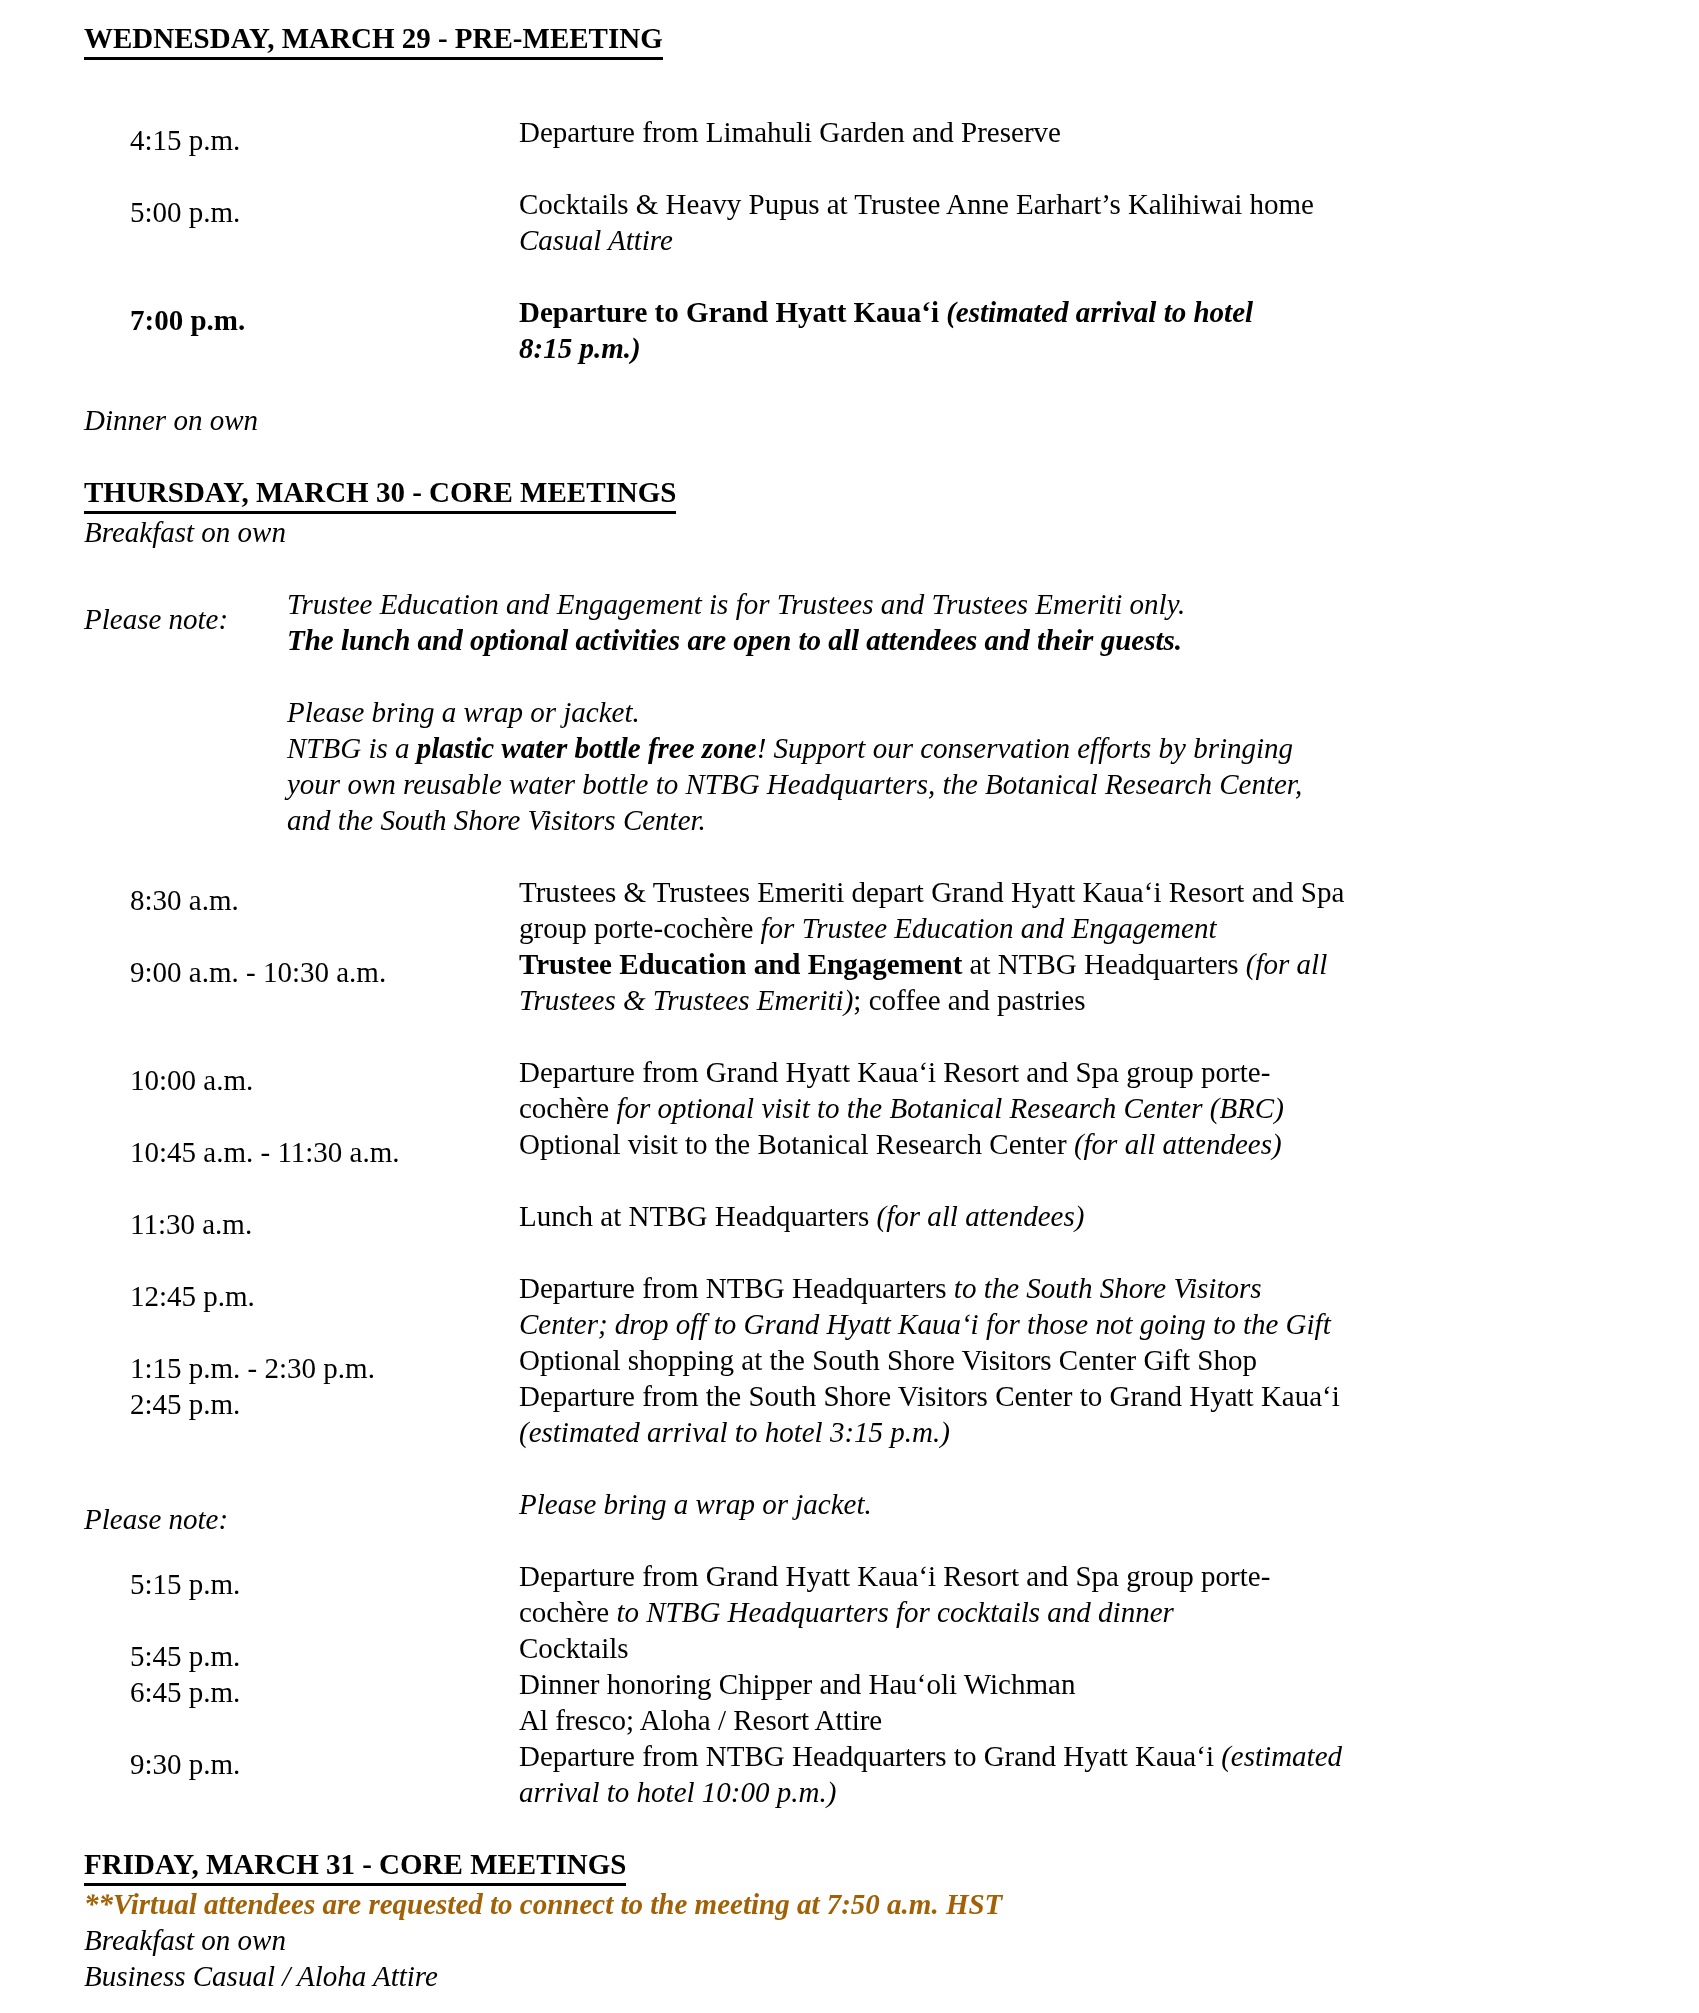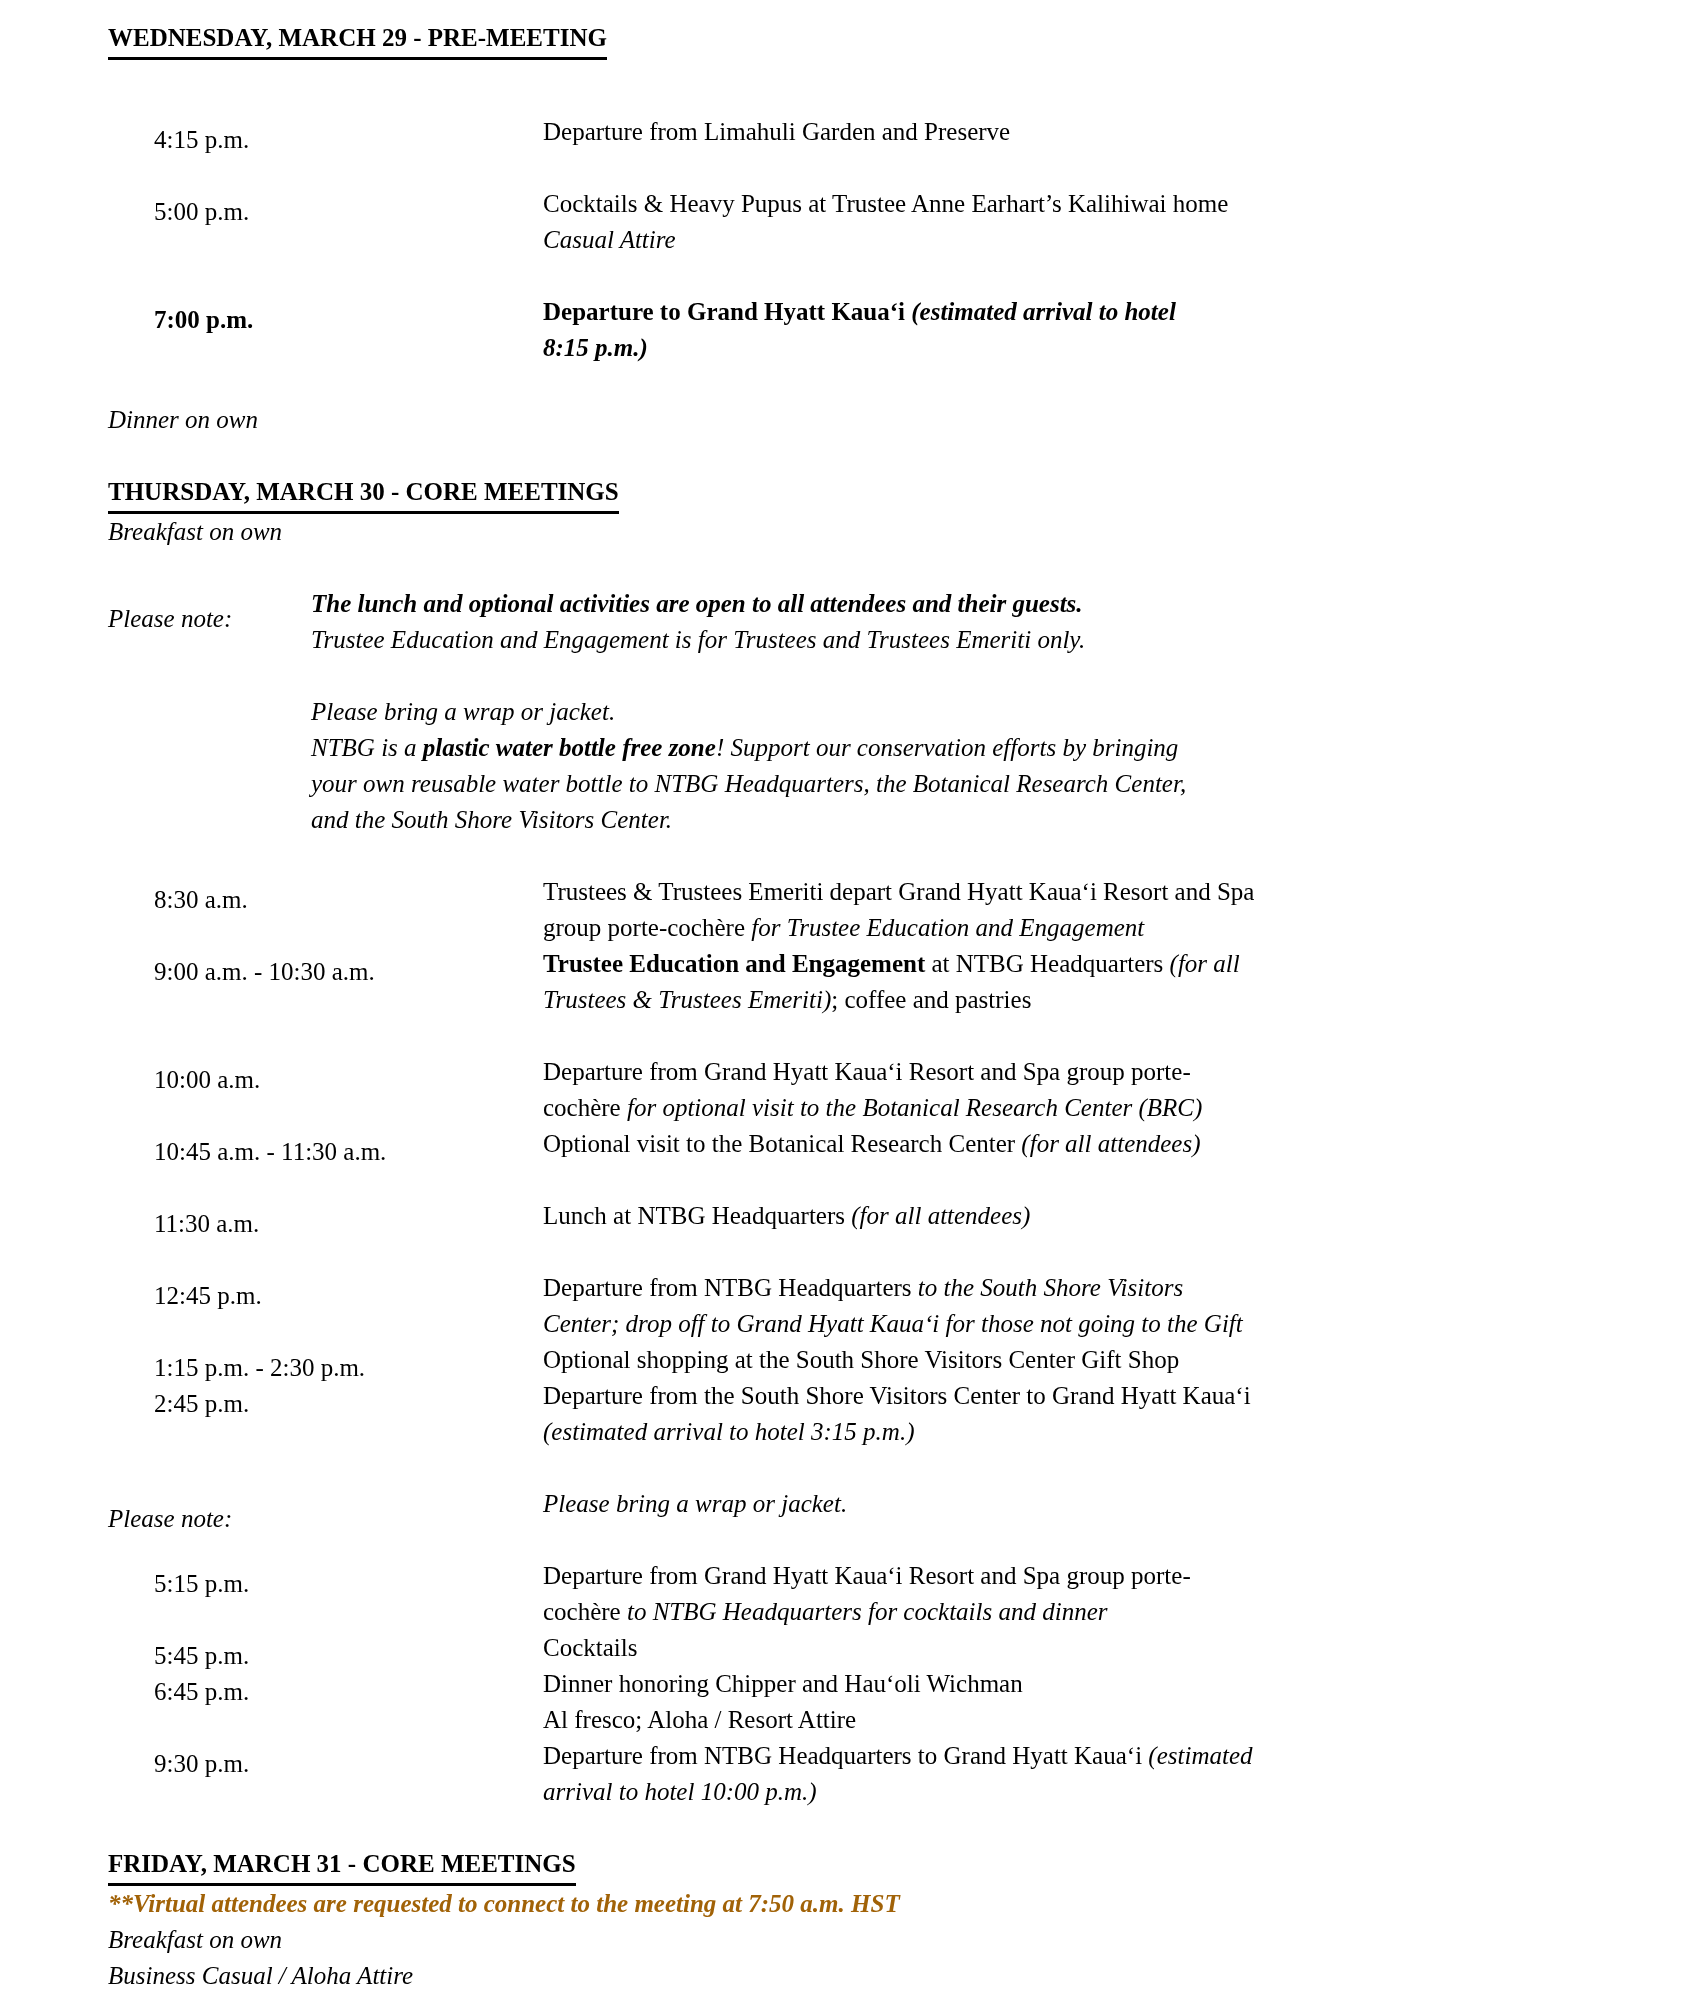--- a/index.html
+++ b/index.html
@@ -10,23 +10,23 @@
   body {
     width: 1699px;
     height: 2013px;
     overflow: hidden;
   }
   .page {
     position: relative;
     width: 1363px;
     height: 2013px;
     box-sizing: border-box;
-    padding: 20px 0 0 108px;
+    padding: 20px 0 0 84px;
     font-family: "Liberation Serif", "DejaVu Serif", serif;
-    font-size: 25px;
+    font-size: 29px;
     line-height: 36px;
     color: #000000;
   }
   .block { white-space: nowrap; }
   .heading { font-weight: bold; }
   .heading .hd-text {
     display: inline-block;
     border-bottom: 3px solid #000000;
     padding-bottom: 1px;
   }
@@ -81,22 +81,22 @@
     <div class="block" style="margin-top: 36px;">
       <div class="line"><span class="i">Dinner on own</span></div>
     </div>
     <div class="block heading" style="margin-top: 36px;"><span class="hd-text">THURSDAY, MARCH 30 - CORE MEETINGS</span></div>
     <div class="block" style="margin-top: 0px;">
       <div class="line"><span class="i">Breakfast on own</span></div>
     </div>
     <div class="block row" style="margin-top: 36px;">
       <div class="note-label">Please note:</div>
       <div class="indent-mid">
+        <div class="line"><span class="i">Trustee Education and Engagement is for Trustees and Trustees Emeriti only.</span></div>
         <div class="line"><span class="bi">The lunch and optional activities are open to all attendees and their guests.</span></div>
-        <div class="line"><span class="i">Trustee Education and Engagement is for Trustees and Trustees Emeriti only.</span></div>
       </div>
     </div>
     <div class="block row" style="margin-top: 36px;">
       <div class="indent-mid">
         <div class="line"><span class="i">Please bring a wrap or jacket.</span></div>
         <div class="line"><span class="i">NTBG is a </span><span class="bi">plastic water bottle free zone</span><span class="i">! Support our conservation efforts by bringing</span></div>
         <div class="line"><span class="i">your own reusable water bottle to NTBG Headquarters, the Botanical Research Center,</span></div>
         <div class="line"><span class="i">and the South Shore Visitors Center.</span></div>
       </div>
     </div>

